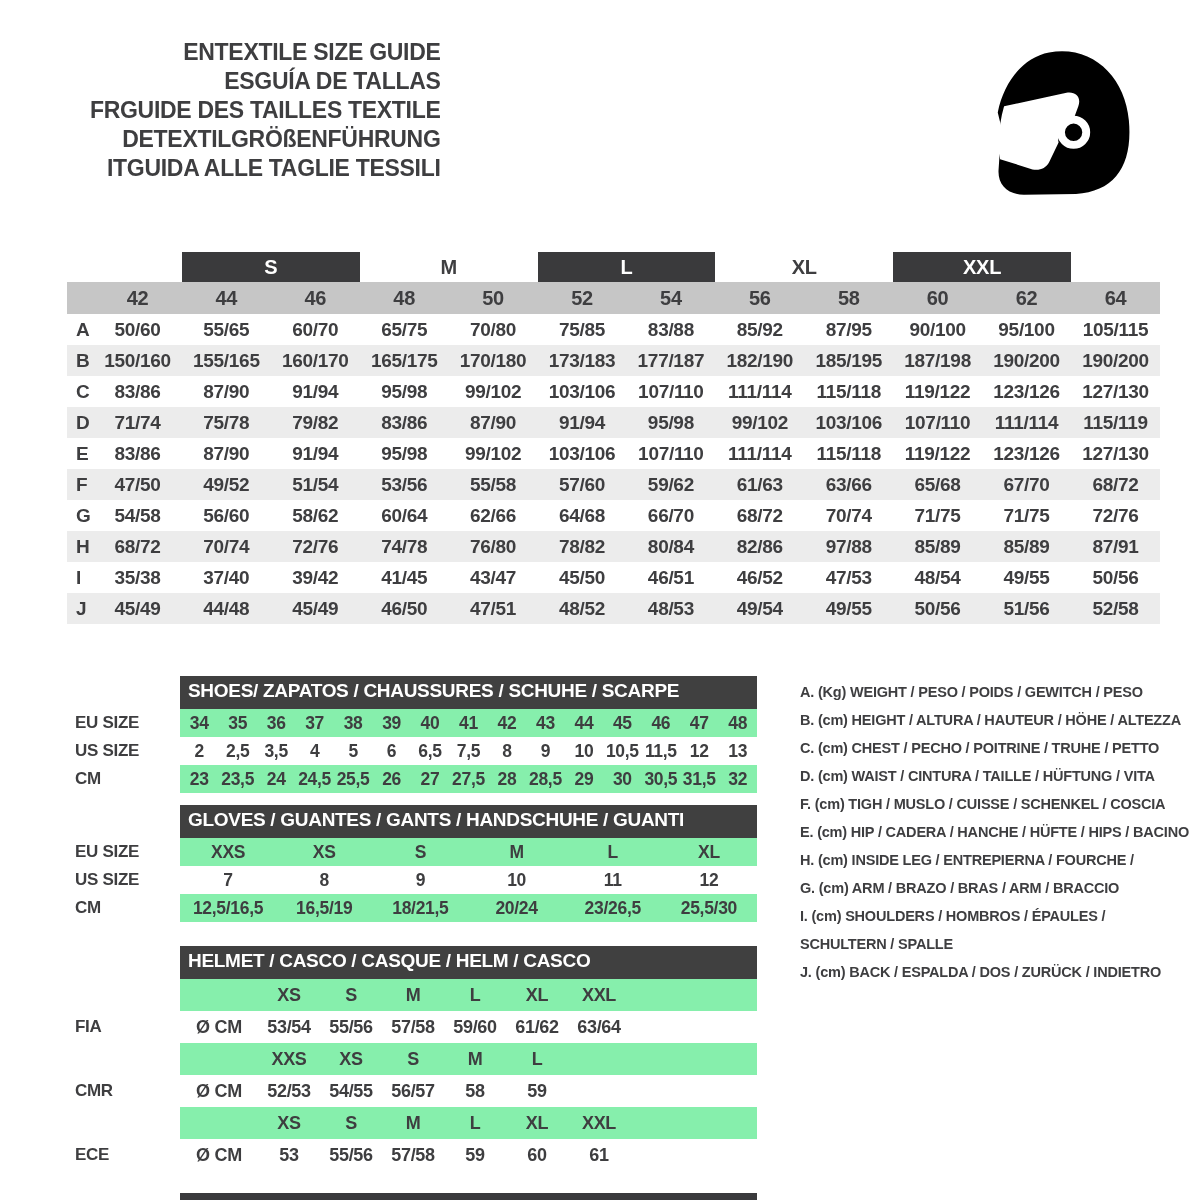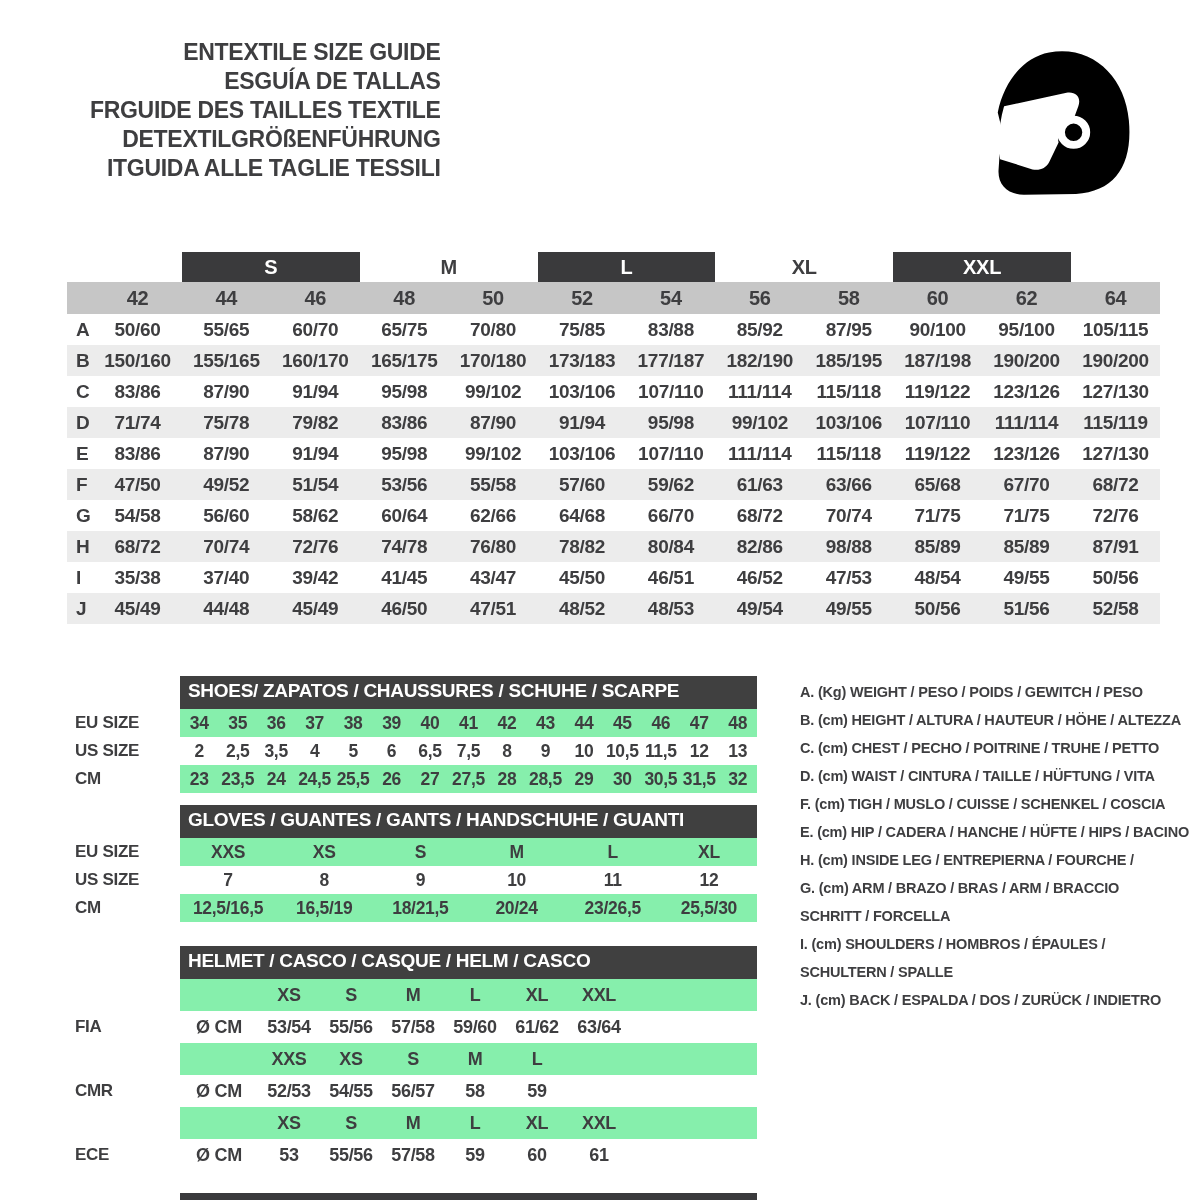--- a/index.html
+++ b/index.html
@@ -209,21 +209,21 @@
       <tr class="data-row alt">
         <td class="letter">H</td>
         <td>68/72</td>
         <td>70/74</td>
         <td>72/76</td>
         <td>74/78</td>
         <td>76/80</td>
         <td>78/82</td>
         <td>80/84</td>
         <td>82/86</td>
-        <td>98/88</td>
+        <td>97/88</td>
         <td>85/89</td>
         <td>85/89</td>
         <td>87/91</td>
       </tr>
       <tr class="data-row">
         <td class="letter">I</td>
         <td>35/38</td>
         <td>37/40</td>
         <td>39/42</td>
         <td>41/45</td>
@@ -412,19 +412,18 @@
 
 <div class="legend">
     <div class="legend-line">A. (Kg) WEIGHT / PESO / POIDS / GEWITCH / PESO</div>
     <div class="legend-line">B. (cm) HEIGHT / ALTURA / HAUTEUR / HÖHE / ALTEZZA</div>
     <div class="legend-line">C. (cm) CHEST / PECHO / POITRINE / TRUHE / PETTO</div>
     <div class="legend-line">D. (cm) WAIST / CINTURA / TAILLE / HÜFTUNG / VITA</div>
     <div class="legend-line">F.  (cm) TIGH / MUSLO / CUISSE / SCHENKEL / COSCIA</div>
     <div class="legend-line">E. (cm) HIP / CADERA / HANCHE / HÜFTE / HIPS /  BACINO</div>
     <div class="legend-line">H. (cm) INSIDE LEG / ENTREPIERNA / FOURCHE /</div>
     <div class="legend-line">G. (cm) ARM  / BRAZO / BRAS / ARM / BRACCIO</div>
-    <div class="legend-line">SCHRITT / FORCELLA</div>
     <div class="legend-line">I.  (cm) SHOULDERS / HOMBROS / ÉPAULES /</div>
     <div class="legend-line">SCHULTERN / SPALLE</div>
     <div class="legend-line">J. (cm) BACK / ESPALDA / DOS / ZURÜCK / INDIETRO</div>
   </div>
 
 <div class="bottom-bar"></div>
 
 </body></html>

